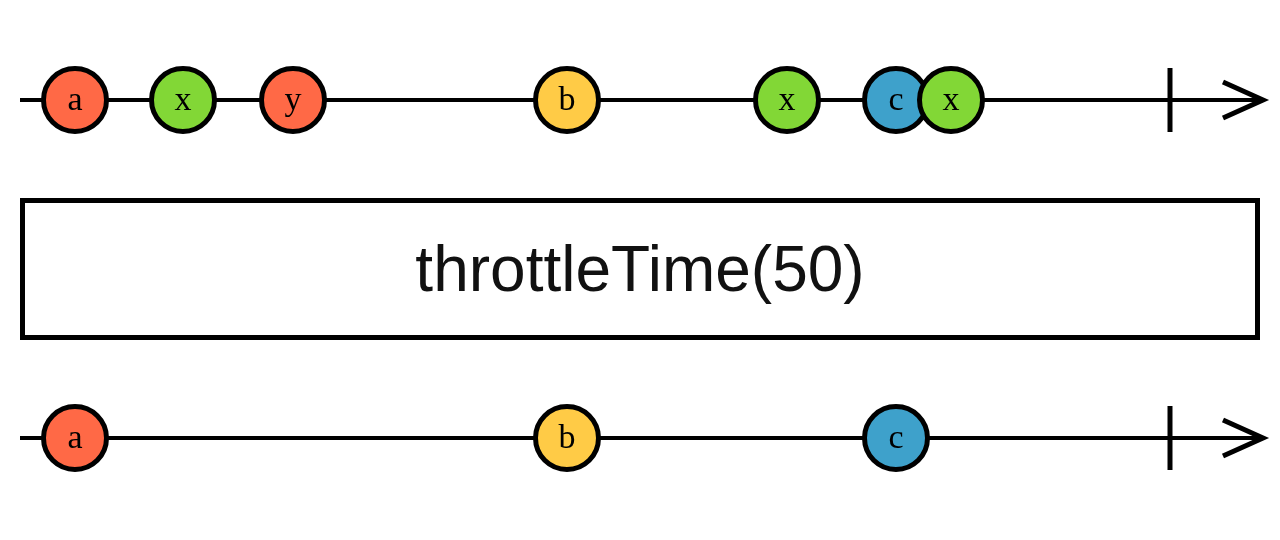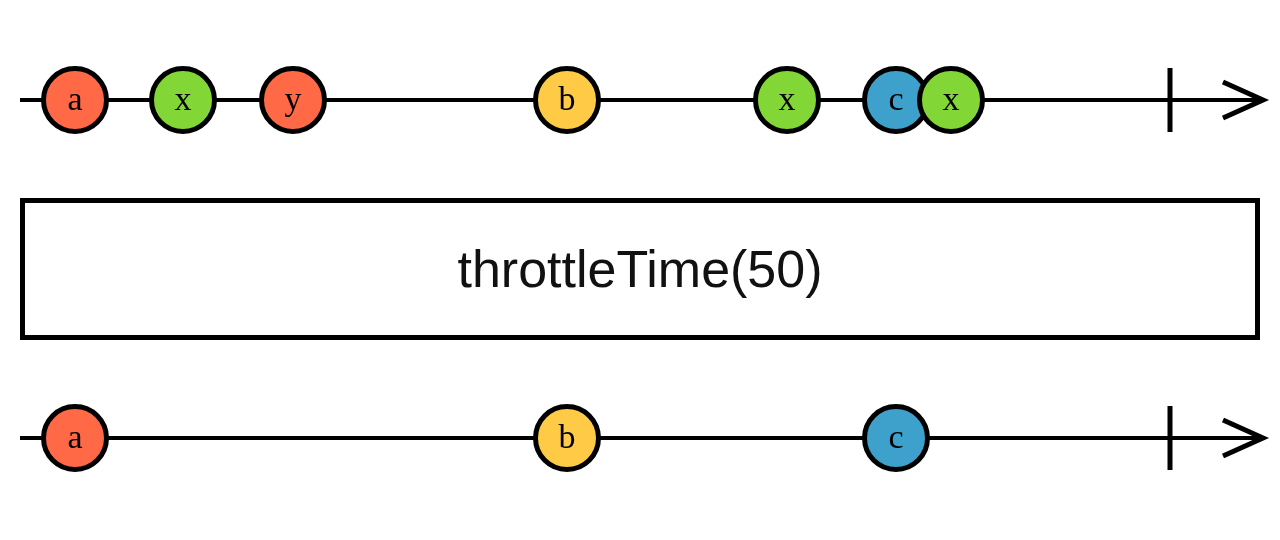--- a/index.html
+++ b/index.html
@@ -53,21 +53,21 @@
     height: 142px;
     box-sizing: border-box;
     border: 5px solid #000000;
     background: #ffffff;
     display: flex;
     align-items: center;
     justify-content: center;
   }
   .operator-label {
     font-family: "Liberation Sans", sans-serif;
-    font-size: 52px;
+    font-size: 64px;
     color: #111111;
     white-space: nowrap;
   }
 </style>
 </head>
 <body>
 
 <div class="canvas">
 
   <div class="stream" id="stream-input" style="top: 33px;">

